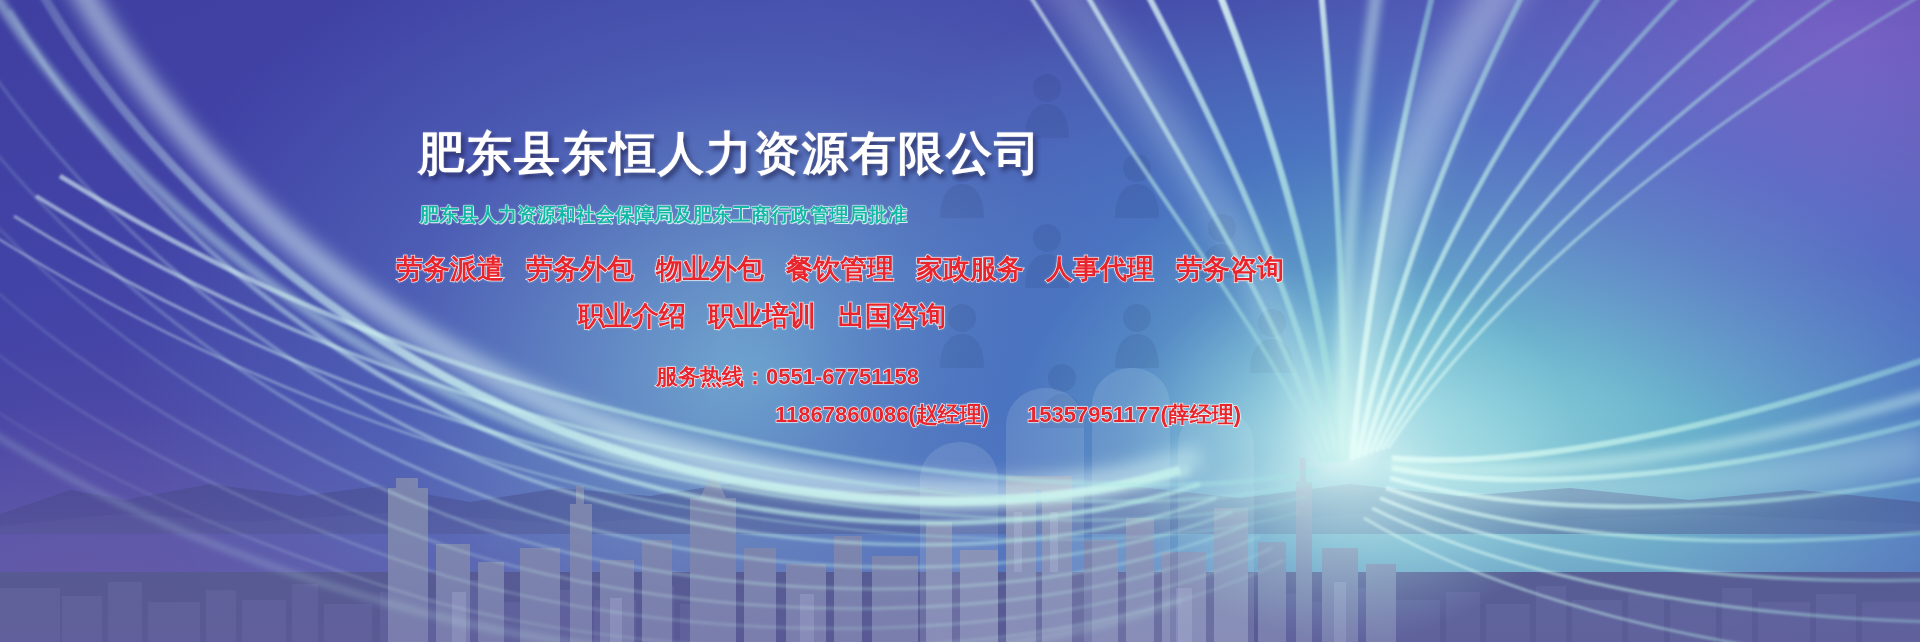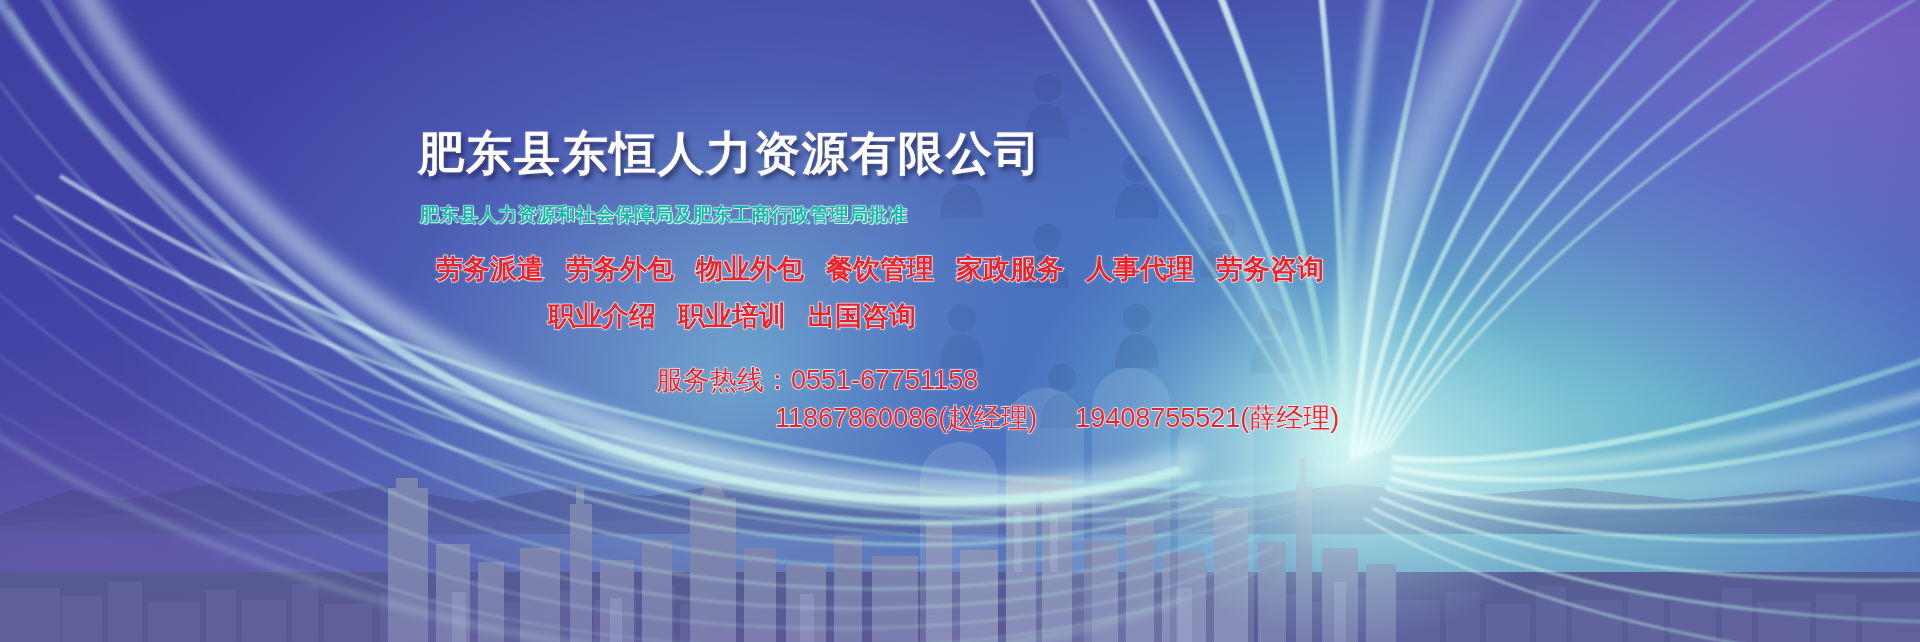--- a/index.html
+++ b/index.html
@@ -86,29 +86,29 @@
   .service-row{
     position:absolute;
     font-size:27px;
     font-weight:bold;
     color:#e8252c;
     white-space:nowrap;
     -webkit-text-stroke:1.1px #ffffff;
     paint-order:stroke fill;
     text-shadow:0 0 3px rgba(255,255,255,.55);
   }
-  #service-row-1{left:436px;top:251px;}
-  #service-row-2{left:548px;top:298px;}
+  #service-row-1{left:396px;top:251px;}
+  #service-row-2{left:578px;top:298px;}
   .service-row .item{margin-right:22px;}
   .service-row .item:last-child{margin-right:0;}
 
   .hotline-row{
     position:absolute;
-    font-size:27px;
-    font-weight:normal;
+    font-size:22px;
+    font-weight:bold;
     color:#e8252c;
     white-space:nowrap;
     -webkit-text-stroke:1.1px #ffffff;
     paint-order:stroke fill;
     text-shadow:0 0 3px rgba(255,255,255,.55);
   }
   #hotline-row-1{left:656px;top:362px;}
   #hotline-row-2{left:775px;top:400px;}
   #hotline-row-2 .mgr2{margin-left:38px;}
 </style>
@@ -373,17 +373,17 @@
 
     <div class="service-row" id="service-row-2">
       <span class="item">职业介绍</span><span class="item">职业培训</span><span class="item">出国咨询</span>
     </div>
 
     <div class="hotline-row" id="hotline-row-1">
       <span>服务热线：</span><span>0551-67751158</span>
     </div>
 
     <div class="hotline-row" id="hotline-row-2">
-      <span>11867860086(赵经理)</span><span class="mgr2">19408755521(薛经理)</span>
+      <span>11867860086(赵经理)</span><span class="mgr2">15357951177(薛经理)</span>
     </div>
 
   </div>
 </div>
 
 </body></html>

